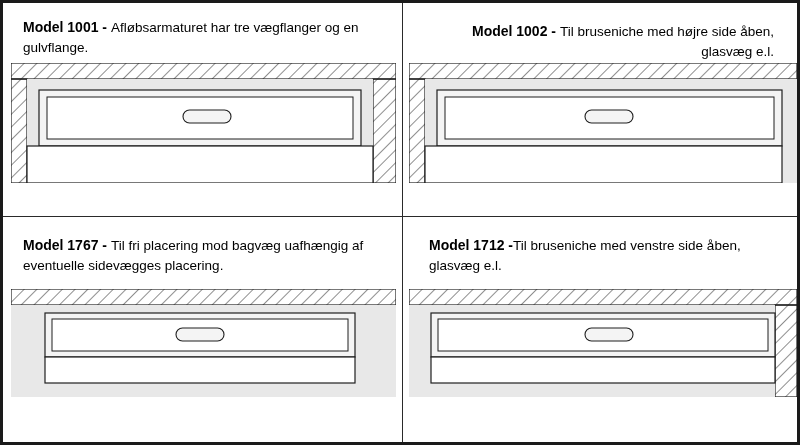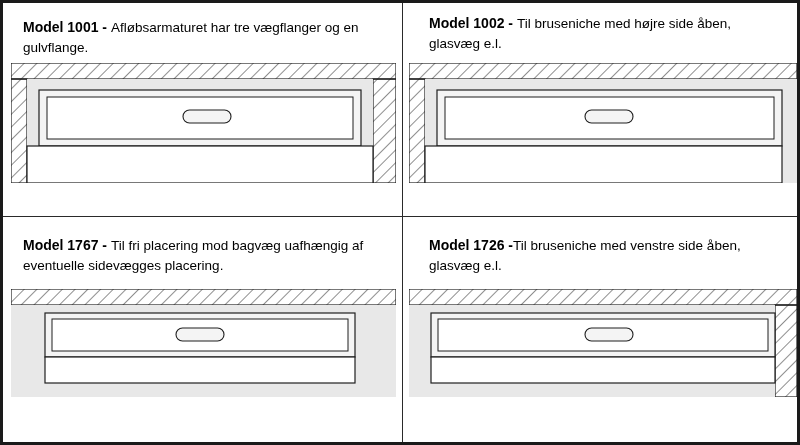--- a/index.html
+++ b/index.html
@@ -92,21 +92,21 @@
 
         <rect x="16" y="83" width="346" height="37" fill="#ffffff" stroke="#1f1f1f" stroke-width="1.2"></rect>
 
         <rect x="172" y="47" width="48" height="13" rx="6.5" ry="6.5" fill="#f4f4f4" stroke="#1f1f1f" stroke-width="1.1"></rect>
       </svg>
     </div>
   </div>
 
   <div class="panel" style="left:400px; top:0px; width:394px; height:213px;">
 
-    <div class="caption" style="left:26px; top:10px; width:345px;">
+    <div class="caption" style="left:26px; top:18px; width:345px;text-align:right;">
       <span class="model">Model 1002 - </span><span>Til bruseniche med højre side åben, glasvæg e.l.</span>
     </div>
 
     <div class="drawing" style="left:6px; top:60px;">
       <svg width="388" height="120" viewBox="0 0 388 120">
         <defs>
           <pattern id="hatch1002" width="9" height="9" patternTransform="rotate(45)" patternUnits="userSpaceOnUse">
             <line x1="0" y1="0" x2="0" y2="9" stroke="#1f1f1f" stroke-width="1"></line>
           </pattern>
         </defs>
@@ -153,21 +153,21 @@
         <rect x="34" y="68" width="310" height="26" fill="#ffffff" stroke="#1f1f1f" stroke-width="1.2"></rect>
 
         <rect x="165" y="39" width="48" height="13" rx="6.5" ry="6.5" fill="#f4f4f4" stroke="#1f1f1f" stroke-width="1.1"></rect>
       </svg>
     </div>
   </div>
 
   <div class="panel" style="left:400px; top:214px; width:394px; height:225px;">
 
     <div class="caption" style="left:26px; top:18px; width:345px;">
-      <span class="model">Model 1726 -</span><span>Til bruseniche med venstre side åben, glasvæg e.l.</span>
+      <span class="model">Model 1712 -</span><span>Til bruseniche med venstre side åben, glasvæg e.l.</span>
     </div>
 
     <div class="drawing" style="left:6px; top:72px;">
       <svg width="388" height="108" viewBox="0 0 388 108">
         <defs>
           <pattern id="hatch1003" width="9" height="9" patternTransform="rotate(45)" patternUnits="userSpaceOnUse">
             <line x1="0" y1="0" x2="0" y2="9" stroke="#1f1f1f" stroke-width="1"></line>
           </pattern>
         </defs>
 

